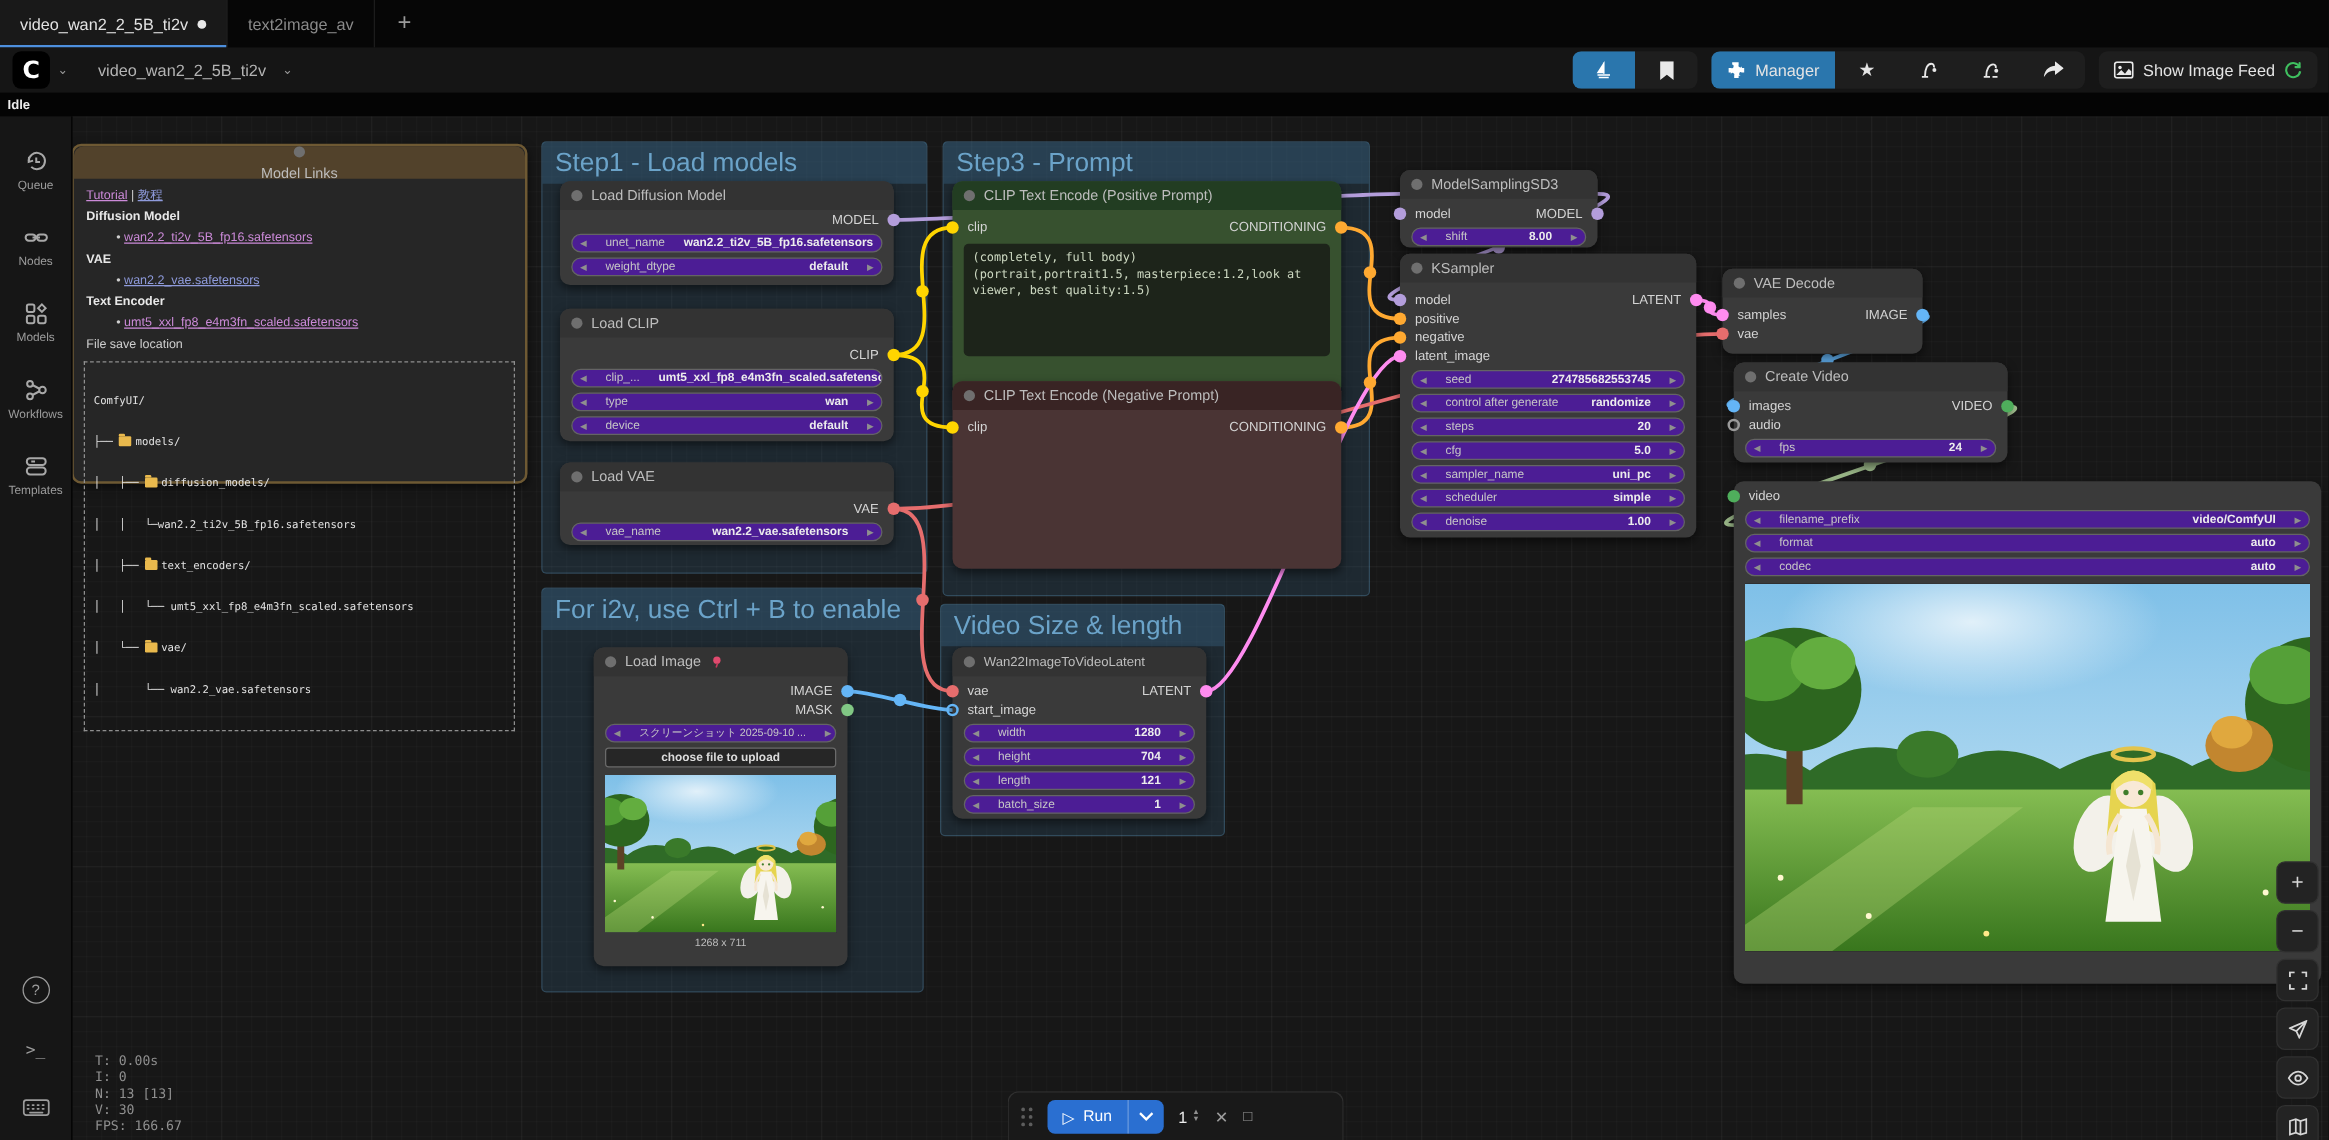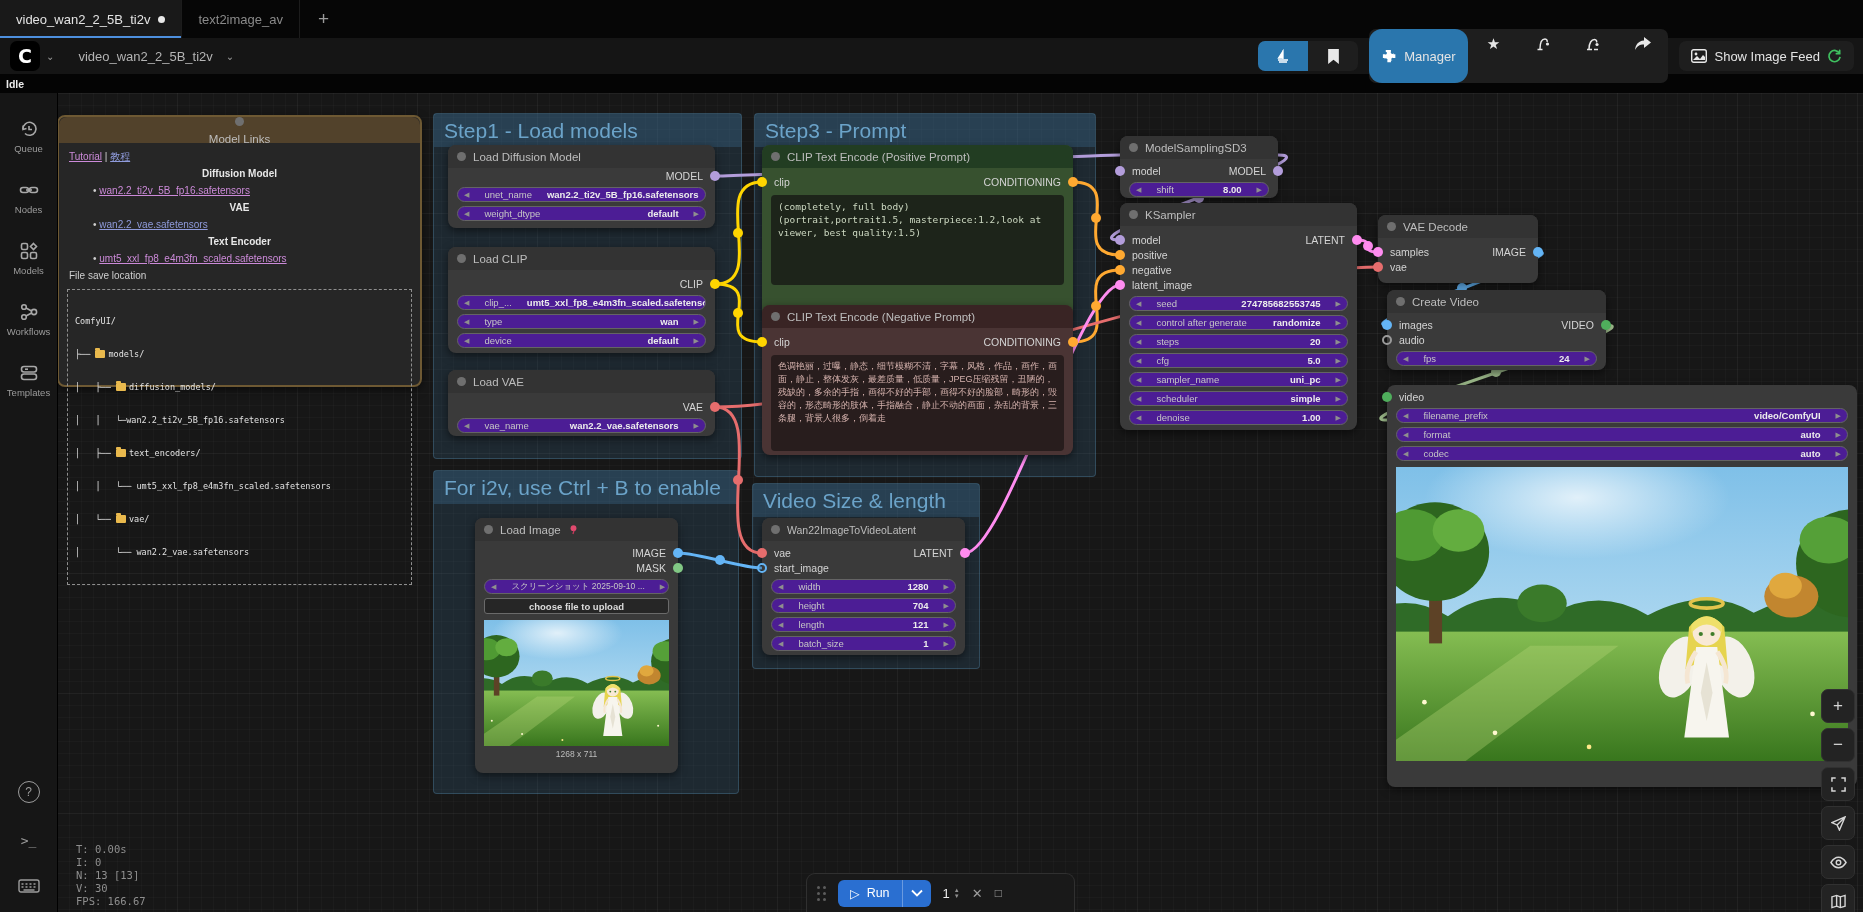--- a/index.html
+++ b/index.html
@@ -61,21 +61,21 @@
   .ta{margin:6px 9px 0;border-radius:4px;padding:5px 7px;font-family:"DejaVu Sans Mono",monospace;font-size:9.5px;line-height:13px;white-space:pre-wrap;overflow:hidden;cursor:text;}
   .node.pos{background:#37512f;} .node.pos .nh{background:#223d22;}
   .node.pos .ta{background:#1d241a;color:#ccd8c1;height:80px;}
   .node.neg{background:#4a3434;} .node.neg .nh{background:#392424;}
   .node.neg .ta{background:#281d1d;color:#d6b3ae;height:86px;}
   .node.note-node{background:#262626;border:2px solid #6e5933;} 
   .node.note-node .nh{background:#52422b;height:26px;flex-direction:column;}
   .md{padding:5px 10px 0;font-size:10px;color:#cfcfcf;line-height:17px;}
   .lnk{color:#cc8ad9;text-decoration:underline;cursor:pointer;}
   .lnk.blue{color:#8f9bdc;}
-  .hd{font-weight:700;color:#e8e8e8;text-align:center;}
+  .hd{font-weight:700;color:#e8e8e8;}
   .bl{margin-left:24px;}
   .bl::before{content:"•  ";color:#cfcfcf;}
   .tree{margin:5px 8px;border:1px dashed #8f8f8f;padding:4px 7px;font-family:"DejaVu Sans Mono",monospace;font-size:8.5px;line-height:11px;color:#e2e2e2;white-space:pre;}
   .folder{display:inline-block;width:10px;height:8px;background:#e9b94d;border-radius:1px;position:relative;margin:0 3px -1px 0;}
   .folder::before{content:"";position:absolute;top:-2px;left:0;width:5px;height:2px;background:#e9b94d;border-radius:1px 1px 0 0;}
   .prev{margin:6px 9px 0;background:#0c0c0c;overflow:hidden;position:relative;}
   .cap{text-align:center;font-size:8.5px;color:#bdbdbd;margin-top:3px;}
   
   .stats{position:absolute;left:76px;top:843px;z-index:6;font-family:"DejaVu Sans Mono",monospace;font-size:10.5px;line-height:13px;color:#8f8f8f;}
   .runpanel{position:absolute;left:806px;top:873px;width:269px;height:39px;background:#191919;border:1px solid #303030;border-bottom:none;border-radius:9px 9px 0 0;z-index:15;display:flex;align-items:center;padding:0 10px;gap:12px;box-sizing:border-box;}
@@ -305,21 +305,20 @@
     <div class="nh">
         <span class="cdot"></span>
         <span>CLIP Text Encode (Negative Prompt)</span>
       </div>
     <div class="srow mt6">
       <span class="dot l" style="--c:#ffd500"></span>
       <span>clip</span>
       <span class="outlab">CONDITIONING</span>
       <span class="dot r" style="--c:#ffa931"></span>
     </div>
-    <div class="ta" style="font-family:'Liberation Sans','DejaVu Sans',sans-serif;font-size:9px;">色调艳丽，过曝，静态，细节模糊不清，字幕，风格，作品，画作，画面，静止，整体发灰，最差质量，低质量，JPEG压缩残留，丑陋的，残缺的，多余的手指，画得不好的手部，画得不好的脸部，畸形的，毁容的，形态畸形的肢体，手指融合，静止不动的画面，杂乱的背景，三条腿，背景人很多，倒着走</div>
   </div>
 
   <div class="node" style="left:1120px;top:136px;width:158px;height:62px;">
     <div class="nh">
         <span class="cdot"></span>
         <span>ModelSamplingSD3</span>
       </div>
     <div class="srow mt4">
       <span class="dot l" style="--c:#b39ddb"></span>
       <span>model</span>
@@ -545,21 +544,21 @@
             <path d="M3,12 h10 M4,14 h8"></path>
           </svg>
       </div>
       <div class="tbtn">
         <svg width="13" height="15" viewBox="0 0 12 14">
             <path d="M1,0 h10 v14 l-5,-4 l-5,4 Z" fill="#e8e8e8"></path>
           </svg>
       </div>
     </div>
     <div class="btn-group">
-      <div class="tbtn blue" style="padding:12px 13px;border-radius:13px;">
+      <div class="tbtn blue" style="padding:0 13px;">
         <svg width="15" height="15" viewBox="0 0 16 16">
             <path d="M6,1 h4 v2.2 a1.6,1.6 0 1 0 3,1 V6 h2 v4 h-2.2 a1.6,1.6 0 1 0 -1,3 H10 v2 H6 v-2.2 a1.6,1.6 0 1 0 -3,-1 V10 H1 V6 h2.2 a1.6,1.6 0 1 0 1,-3 V1 Z" fill="#fff" transform="scale(0.95)"></path>
           </svg>
         <span style="font-size:13px;">Manager</span>
       </div>
       <div class="tbtn">
           <span style="font-size:15px;">★</span>
         </div>
       <div class="tbtn">
         <svg width="16" height="16" viewBox="0 0 16 16" fill="none" stroke="#e8e8e8" stroke-width="1.5">

